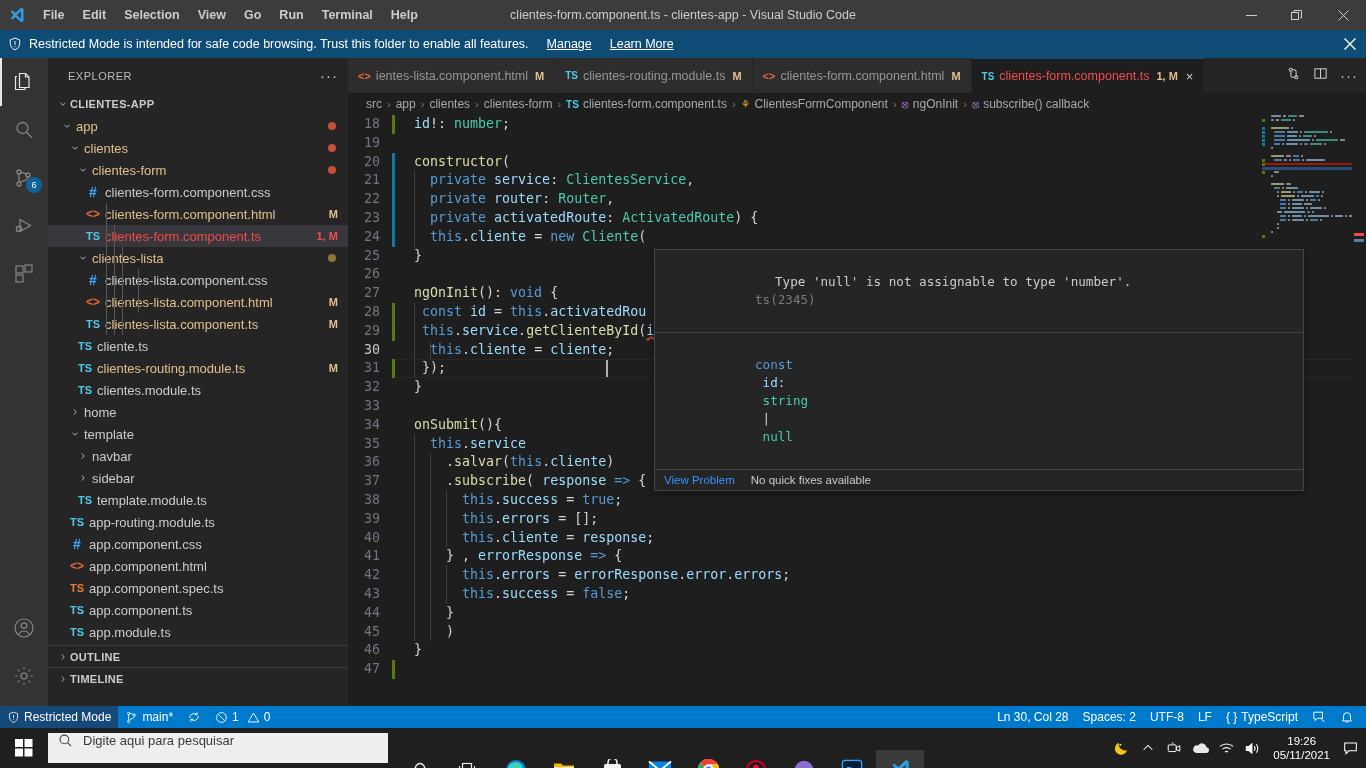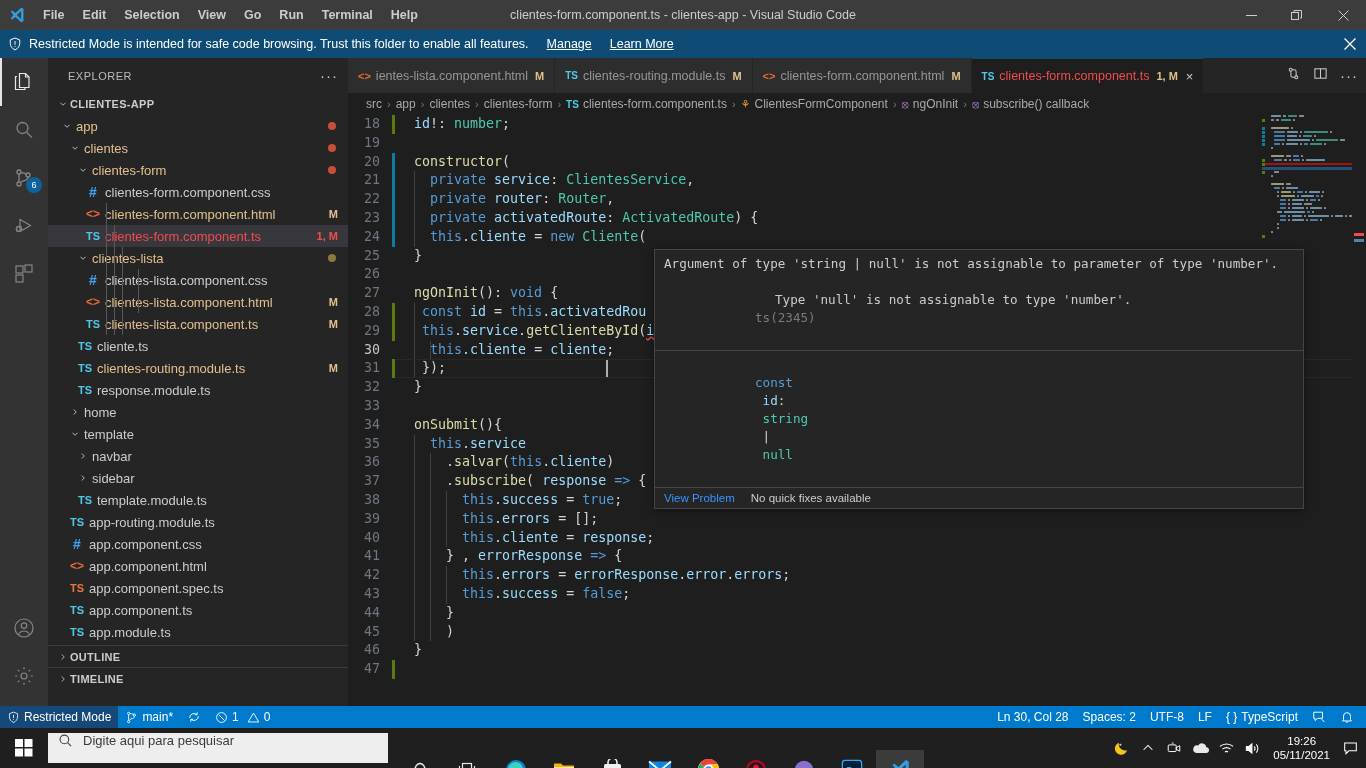--- a/index.html
+++ b/index.html
@@ -418,21 +418,21 @@
           <span class="ficon ts">TS</span>
           <span class="rlabel name-plain">cliente.ts</span>
         </div>
         <div class="row" style="padding-left: 28px;">
           <span class="ficon ts">TS</span>
           <span class="rlabel name-mod">clientes-routing.module.ts</span>
           <span class="deco c-mod">M</span>
         </div>
         <div class="row" style="padding-left: 28px;">
           <span class="ficon ts">TS</span>
-          <span class="rlabel name-plain">response.module.ts</span>
+          <span class="rlabel name-plain">clientes.module.ts</span>
         </div>
         <div class="row" style="padding-left: 20px;">
           <span class="chev">
             <svg width="10" height="10" viewBox="0 0 16 16">
               <path d="M6 4l4 4-4 4" fill="none" stroke="currentColor" stroke-width="1.4"></path>
             </svg>
           </span>
           <span class="rlabel name-plain">home</span>
         </div>
         <div class="row" style="padding-left: 20px;">
@@ -873,21 +873,20 @@
             <div style="display: flex; gap: 2px; margin-left: 0px;"></div>
           </div>
         </div>
       <div class="scroll-deco">
         <div class="sd-mark" style="top:118px;background:#f14c4c;"></div>
         <div class="sd-mark" style="top:124px;background:#5a7fa5;"></div>
       </div>
 
       <div class="hover">
         <div class="hv-sec">
-          <div class="hv-line">Argument of type 'string | null' is not assignable to parameter of type 'number'.</div>
           <div class="hv-line">
             <span style="padding-left:20px">Type 'null' is not assignable to type 'number'.</span>
             <span class="hv-dim">ts(2345)</span>
           </div>
         </div>
         <div class="hv-sec hv-div">
           <div class="hv-line">
             <span class="t-key">const</span>
             <span> </span><span class="t-var">id</span><span class="t-plain">:</span>
             <span> </span><span class="t-type">string</span>

